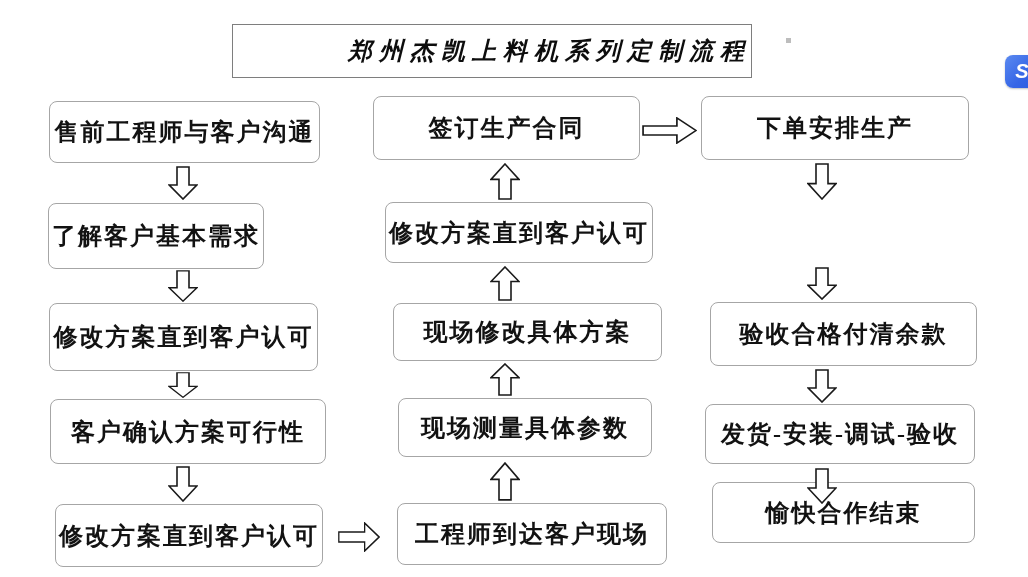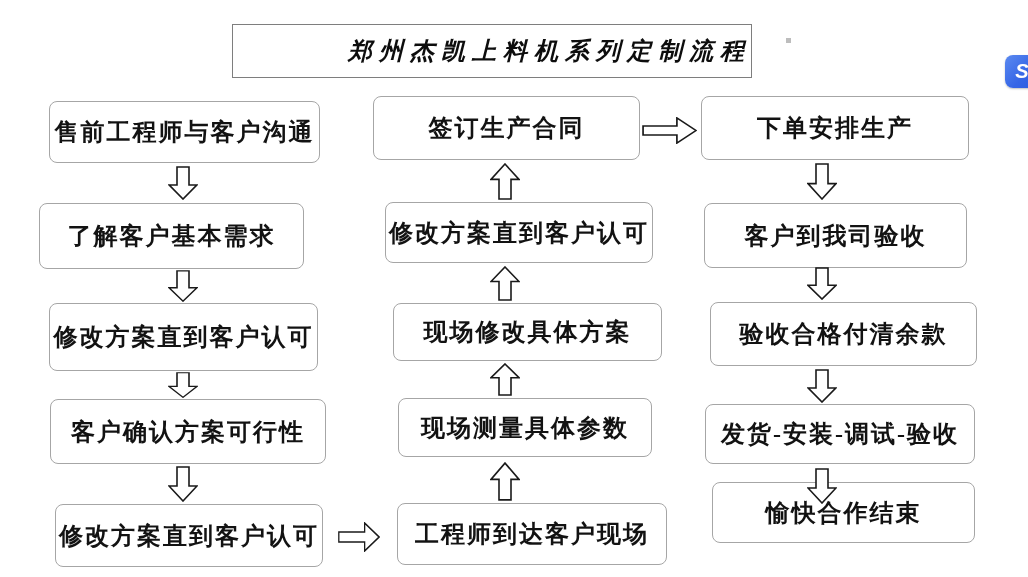--- a/index.html
+++ b/index.html
@@ -52,21 +52,21 @@
 
   <div class="dot"></div>
 
   <div class="badge">
     <span>S</span>
   </div>
 
   <div class="node" style="left:49px;top:101px;width:271px;height:62px">
       <span>售前工程师与客户沟通</span>
     </div>
-  <div class="node" style="left:39px;top:203px;width:265px;height:66px">
+  <div class="node" style="left:48px;top:203px;width:216px;height:66px">
       <span>了解客户基本需求</span>
     </div>
   <div class="node" style="left:49px;top:303px;width:269px;height:68px">
       <span>修改方案直到客户认可</span>
     </div>
   <div class="node" style="left:50px;top:399px;width:276px;height:65px">
       <span>客户确认方案可行性</span>
     </div>
   <div class="node" style="left:55px;top:504px;width:268px;height:63px">
       <span>修改方案直到客户认可</span>
@@ -83,23 +83,20 @@
     </div>
   <div class="node" style="left:398px;top:398px;width:254px;height:59px">
       <span>现场测量具体参数</span>
     </div>
   <div class="node" style="left:397px;top:503px;width:270px;height:62px">
       <span>工程师到达客户现场</span>
     </div>
 
   <div class="node" style="left:701px;top:96px;width:268px;height:64px">
       <span>下单安排生产</span>
-    </div>
-  <div class="node" style="left:704px;top:203px;width:263px;height:65px">
-      <span>客户到我司验收</span>
     </div>
   <div class="node" style="left:710px;top:302px;width:267px;height:64px">
       <span>验收合格付清余款</span>
     </div>
   <div class="node" style="left:705px;top:404px;width:270px;height:60px">
       <span>发货-安装-调试-验收</span>
     </div>
   <div class="node" style="left:712px;top:482px;width:263px;height:61px">
       <span>愉快合作结束</span>
     </div>

